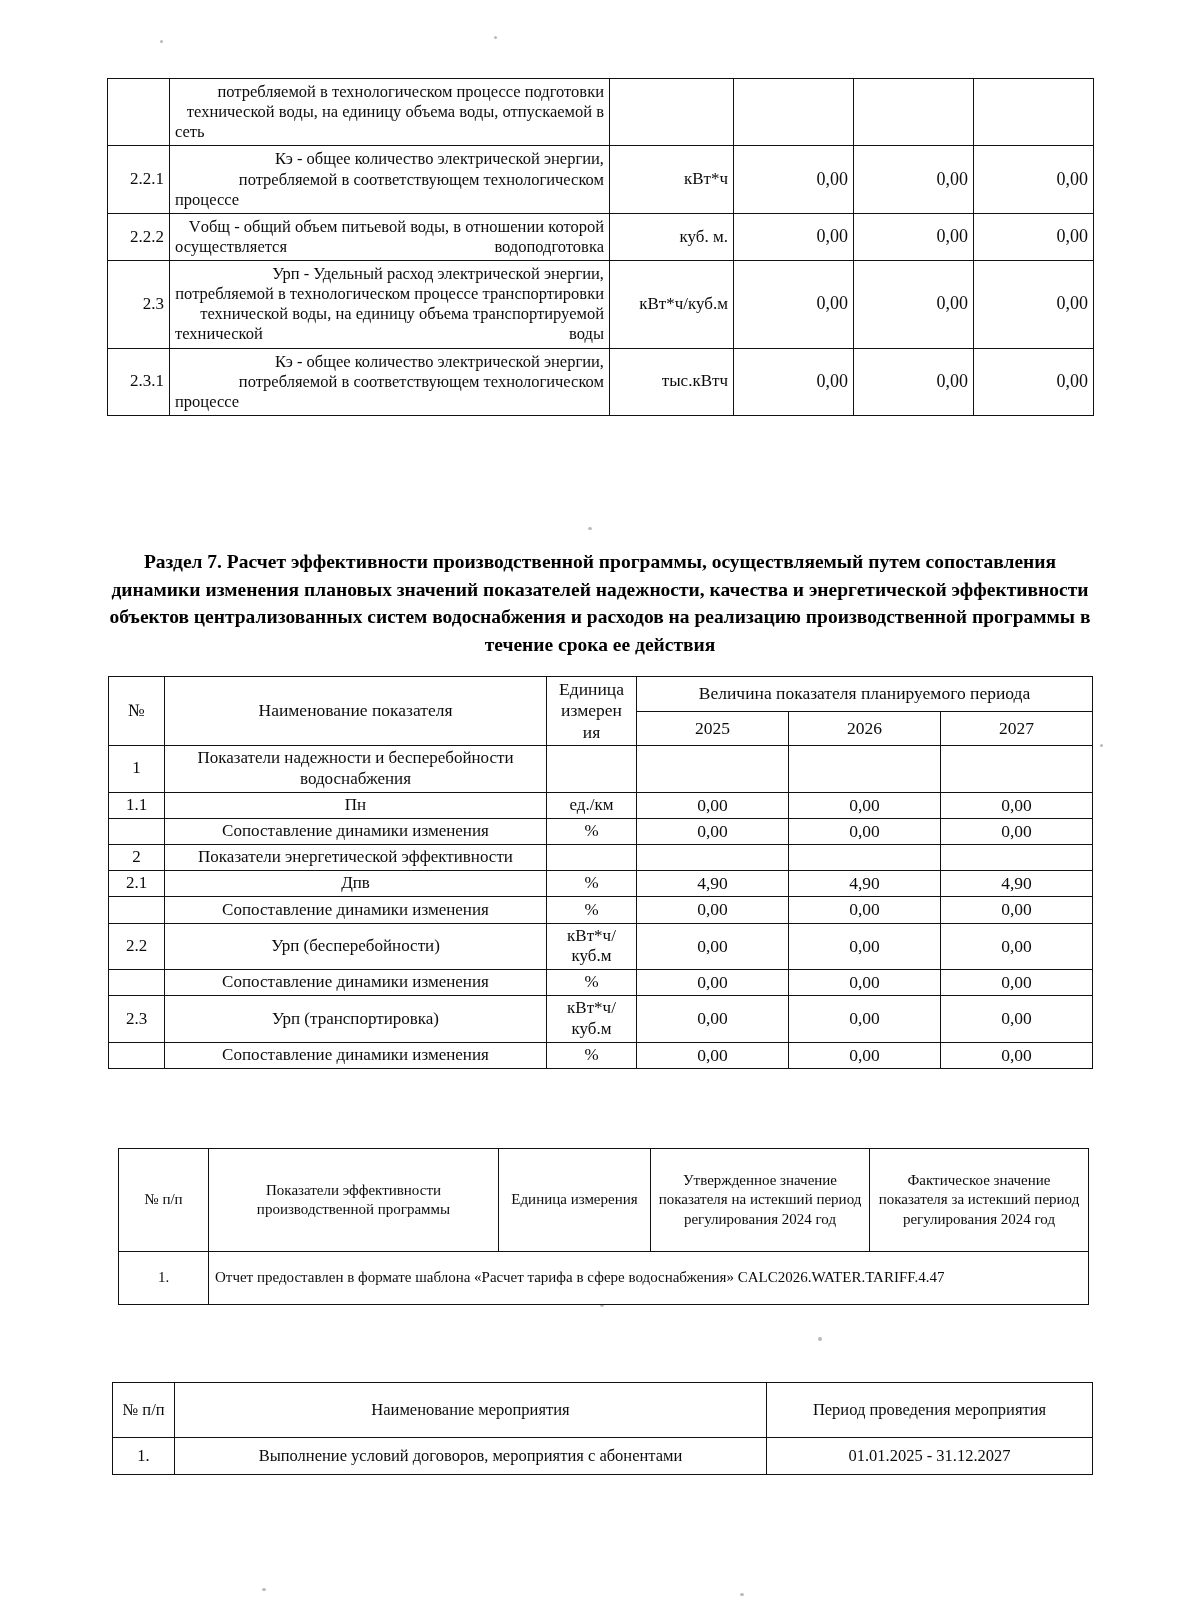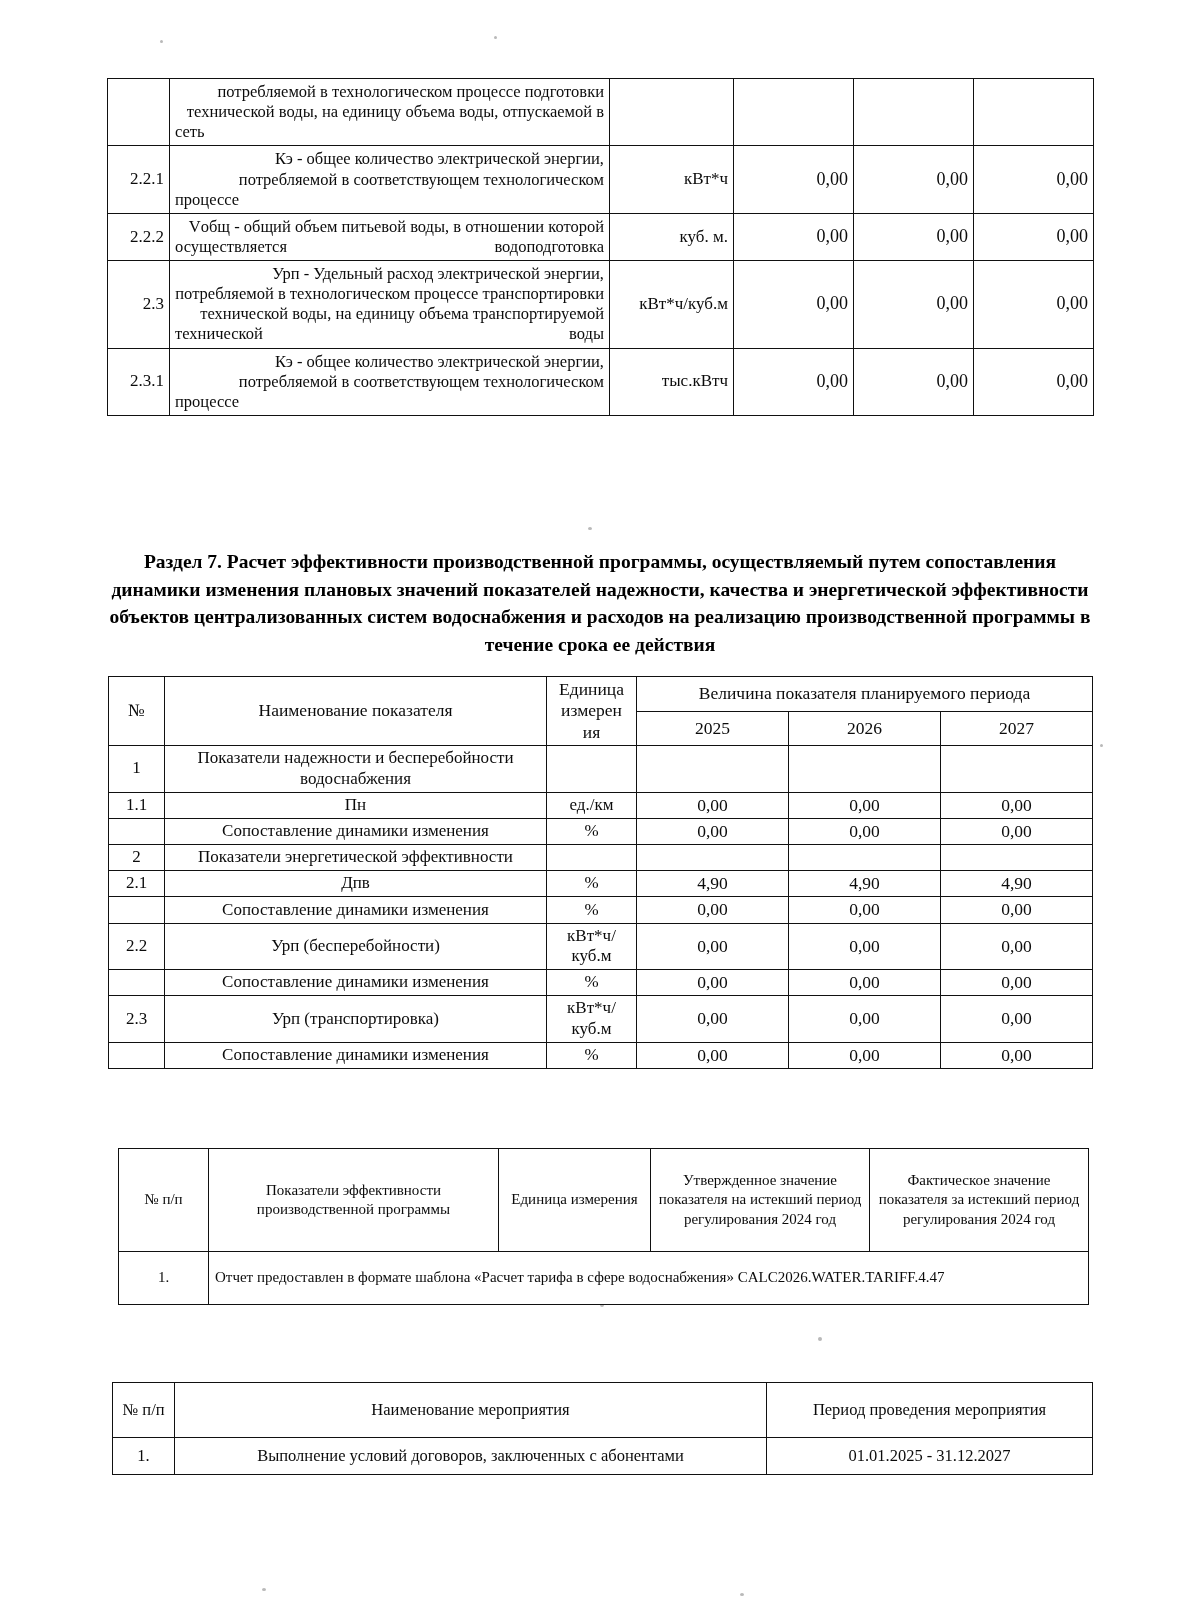--- a/index.html
+++ b/index.html
@@ -296,19 +296,19 @@
       <col style="width:326px">
     </colgroup>
     <tbody>
       <tr>
         <td class="c" style="height:48px">№ п/п</td>
         <td class="c">Наименование мероприятия</td>
         <td class="c">Период проведения мероприятия</td>
       </tr>
       <tr>
         <td class="c" style="height:30px">1.</td>
-        <td class="c">Выполнение условий договоров, заключенных с абонентами</td>
+        <td class="c">Выполнение условий договоров, мероприятия с абонентами</td>
         <td class="c">01.01.2025 - 31.12.2027</td>
       </tr>
     </tbody>
   </table>
 
 </div>
 
 </body></html>

